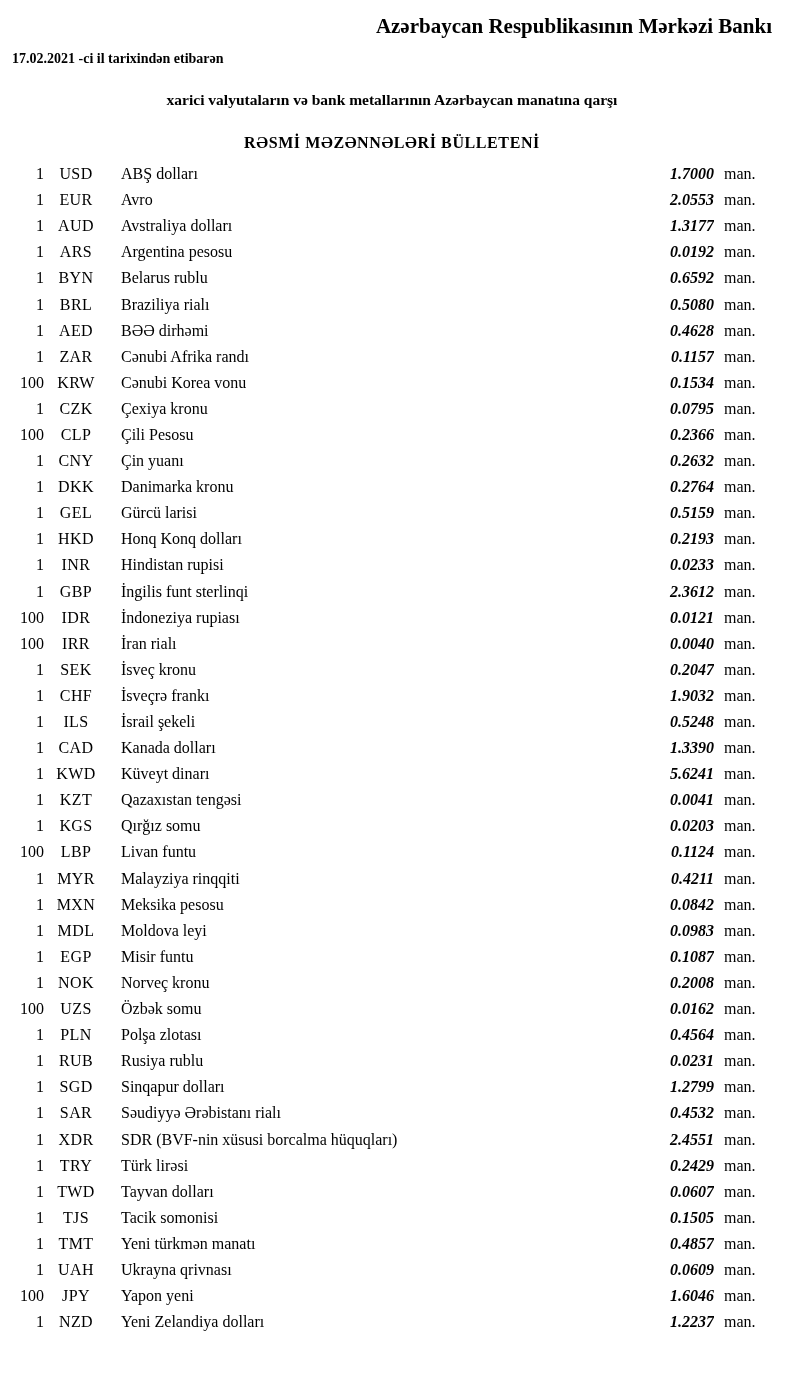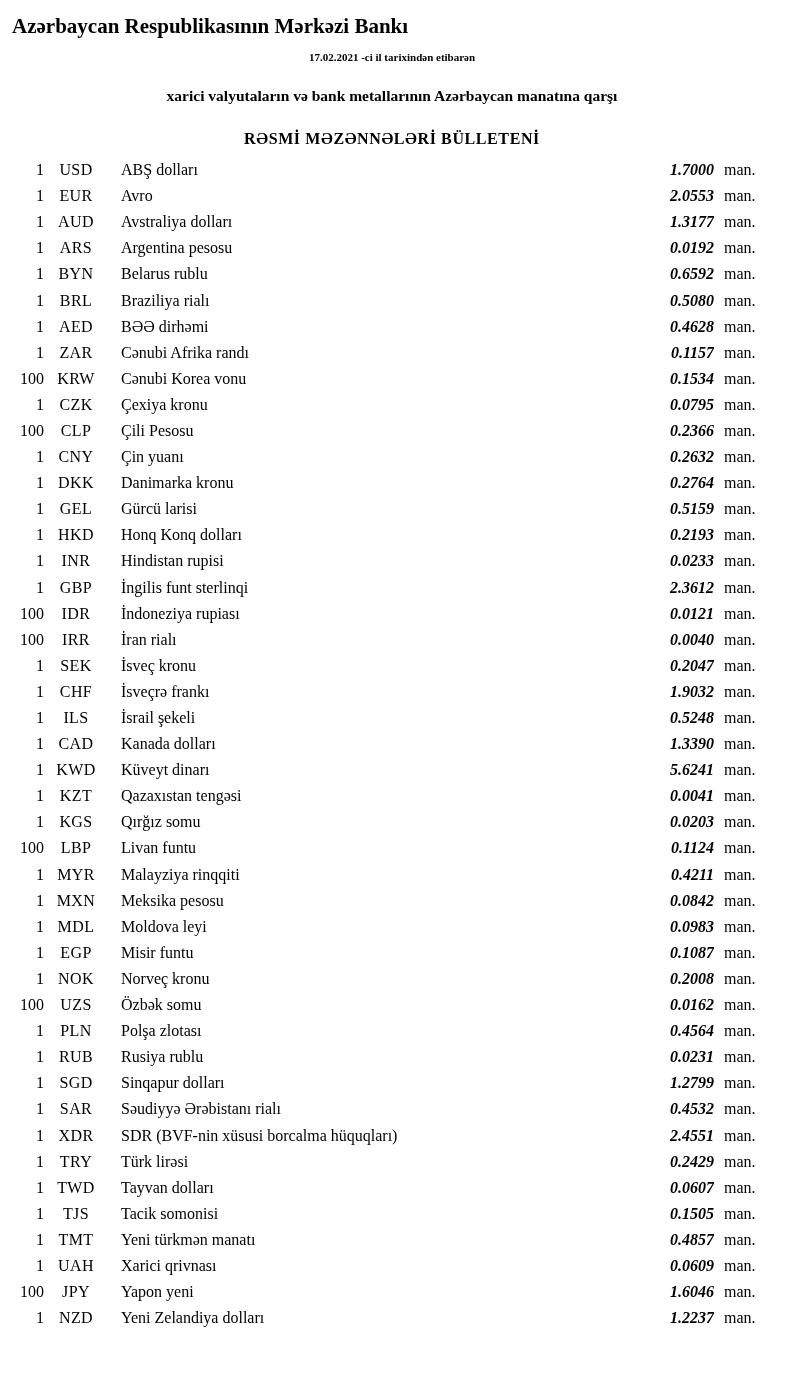--- a/index.html
+++ b/index.html
@@ -9,28 +9,28 @@
     font-family: "Liberation Serif", "DejaVu Serif", serif;
     color: #000000;
   }
   .page {
     width: 800px;
     height: 1384px;
     padding: 12px 28px 0 12px;
     overflow: hidden;
   }
   .title {
+    text-align: right;
+    font-size: 21px;
+    font-weight: bold;
+    margin-top: 2px;
+  }
+  .sub-line1 {
     text-align: left;
-    font-size: 21px;
-    font-weight: bold;
-    margin-top: 2px;
-  }
-  .sub-line1 {
-    text-align: center;
-    font-size: 11px;
+    font-size: 14px;
     font-weight: bold;
     margin-top: 12px;
   }
   .sub-line2 {
     text-align: center;
     font-size: 15.5px;
     font-weight: bold;
     margin-top: 24px;
   }
   .sub-line3 {
@@ -428,21 +428,21 @@
     <td class="qty">1</td>
     <td class="code">TMT</td>
     <td class="name">Yeni türkmən manatı</td>
     <td class="rate">0.4857</td>
     <td class="unit">man.</td>
   </tr>
 
   <tr>
     <td class="qty">1</td>
     <td class="code">UAH</td>
-    <td class="name">Xarici qrivnası</td>
+    <td class="name">Ukrayna qrivnası</td>
     <td class="rate">0.0609</td>
     <td class="unit">man.</td>
   </tr>
 
   <tr>
     <td class="qty">100</td>
     <td class="code">JPY</td>
     <td class="name">Yapon yeni</td>
     <td class="rate">1.6046</td>
     <td class="unit">man.</td>

